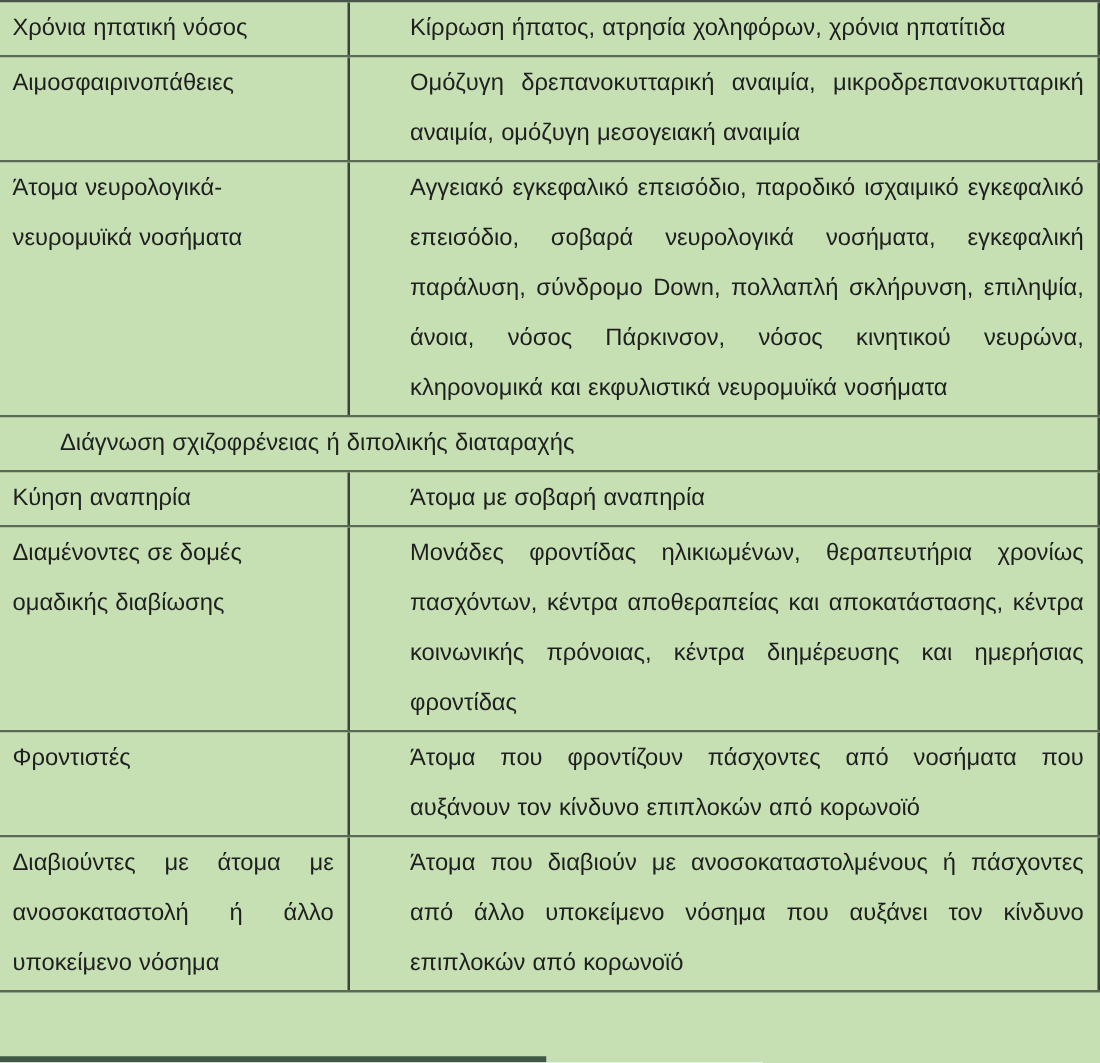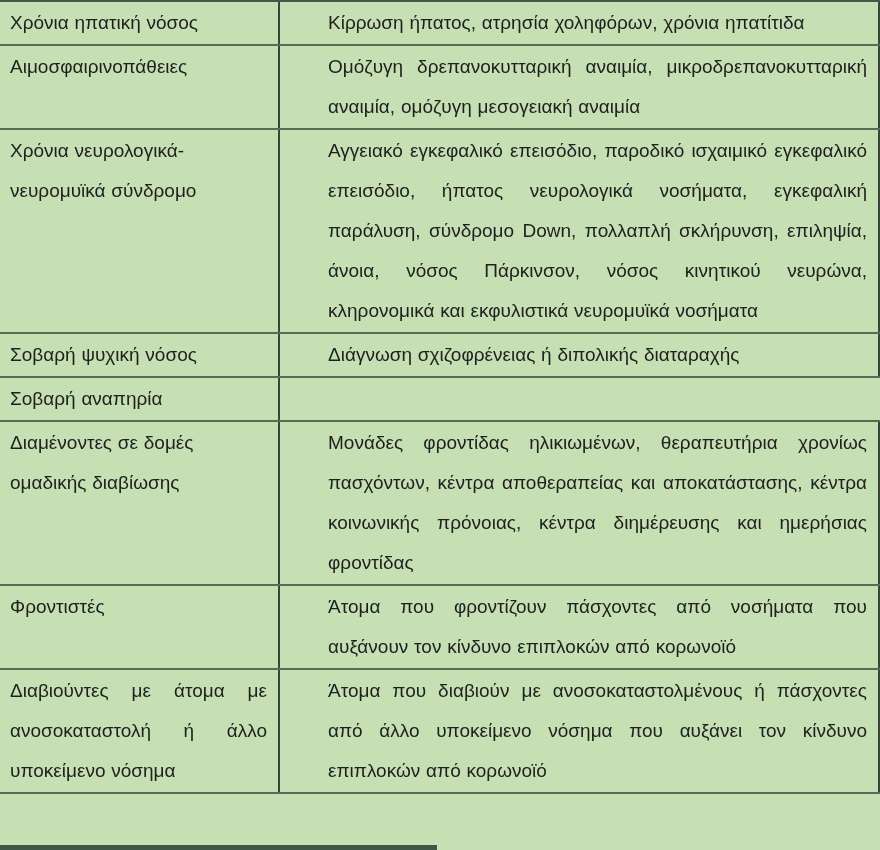--- a/index.html
+++ b/index.html
@@ -74,31 +74,31 @@
       <div class="cell right">Κίρρωση ήπατος, ατρησία χοληφόρων, χρόνια ηπατίτιδα</div>
     </div>
 
     <div class="row">
       <div class="cell left">Αιμοσφαιρινοπάθειες</div>
       <div class="cell right">Ομόζυγη δρεπανοκυτταρική αναιμία, μικροδρεπανοκυτταρική αναιμία, ομόζυγη μεσογειακή αναιμία</div>
     </div>
 
 
     <div class="row">
-      <div class="cell left">Χρόνια νευρολογικά-νευρομυϊκά σύνδρομο</div>
-      <div class="cell right">Αγγειακό εγκεφαλικό επεισόδιο, παροδικό ισχαιμικό εγκεφαλικό επεισόδιο, ήπατος νευρολογικά νοσήματα, εγκεφαλική παράλυση, σύνδρομο Down, πολλαπλή σκλήρυνση, επιληψία, άνοια, νόσος Πάρκινσον, νόσος κινητικού νευρώνα, κληρονομικά και εκφυλιστικά νευρομυϊκά νοσήματα</div>
+      <div class="cell left">Άτομα νευρολογικά-νευρομυϊκά νοσήματα</div>
+      <div class="cell right">Αγγειακό εγκεφαλικό επεισόδιο, παροδικό ισχαιμικό εγκεφαλικό επεισόδιο, σοβαρά νευρολογικά νοσήματα, εγκεφαλική παράλυση, σύνδρομο Down, πολλαπλή σκλήρυνση, επιληψία, άνοια, νόσος Πάρκινσον, νόσος κινητικού νευρώνα, κληρονομικά και εκφυλιστικά νευρομυϊκά νοσήματα</div>
     </div>
 
     <div class="row">
-      <div class="cell left">Σοβαρή ψυχική νόσος</div>
       <div class="cell right">Διάγνωση σχιζοφρένειας ή διπολικής διαταραχής</div>
     </div>
 
     <div class="row">
-      <div class="cell left">Σοβαρή αναπηρία</div>
+      <div class="cell left">Κύηση αναπηρία</div>
+      <div class="cell right">Άτομα με σοβαρή αναπηρία</div>
     </div>
 
 
     <div class="row">
       <div class="cell left">Διαμένοντες σε δομές ομαδικής διαβίωσης</div>
       <div class="cell right">Μονάδες φροντίδας ηλικιωμένων, θεραπευτήρια χρονίως πασχόντων, κέντρα αποθεραπείας και αποκατάστασης, κέντρα κοινωνικής πρόνοιας, κέντρα διημέρευσης και ημερήσιας φροντίδας</div>
     </div>
 
     <div class="row">
       <div class="cell left">Φροντιστές</div>

